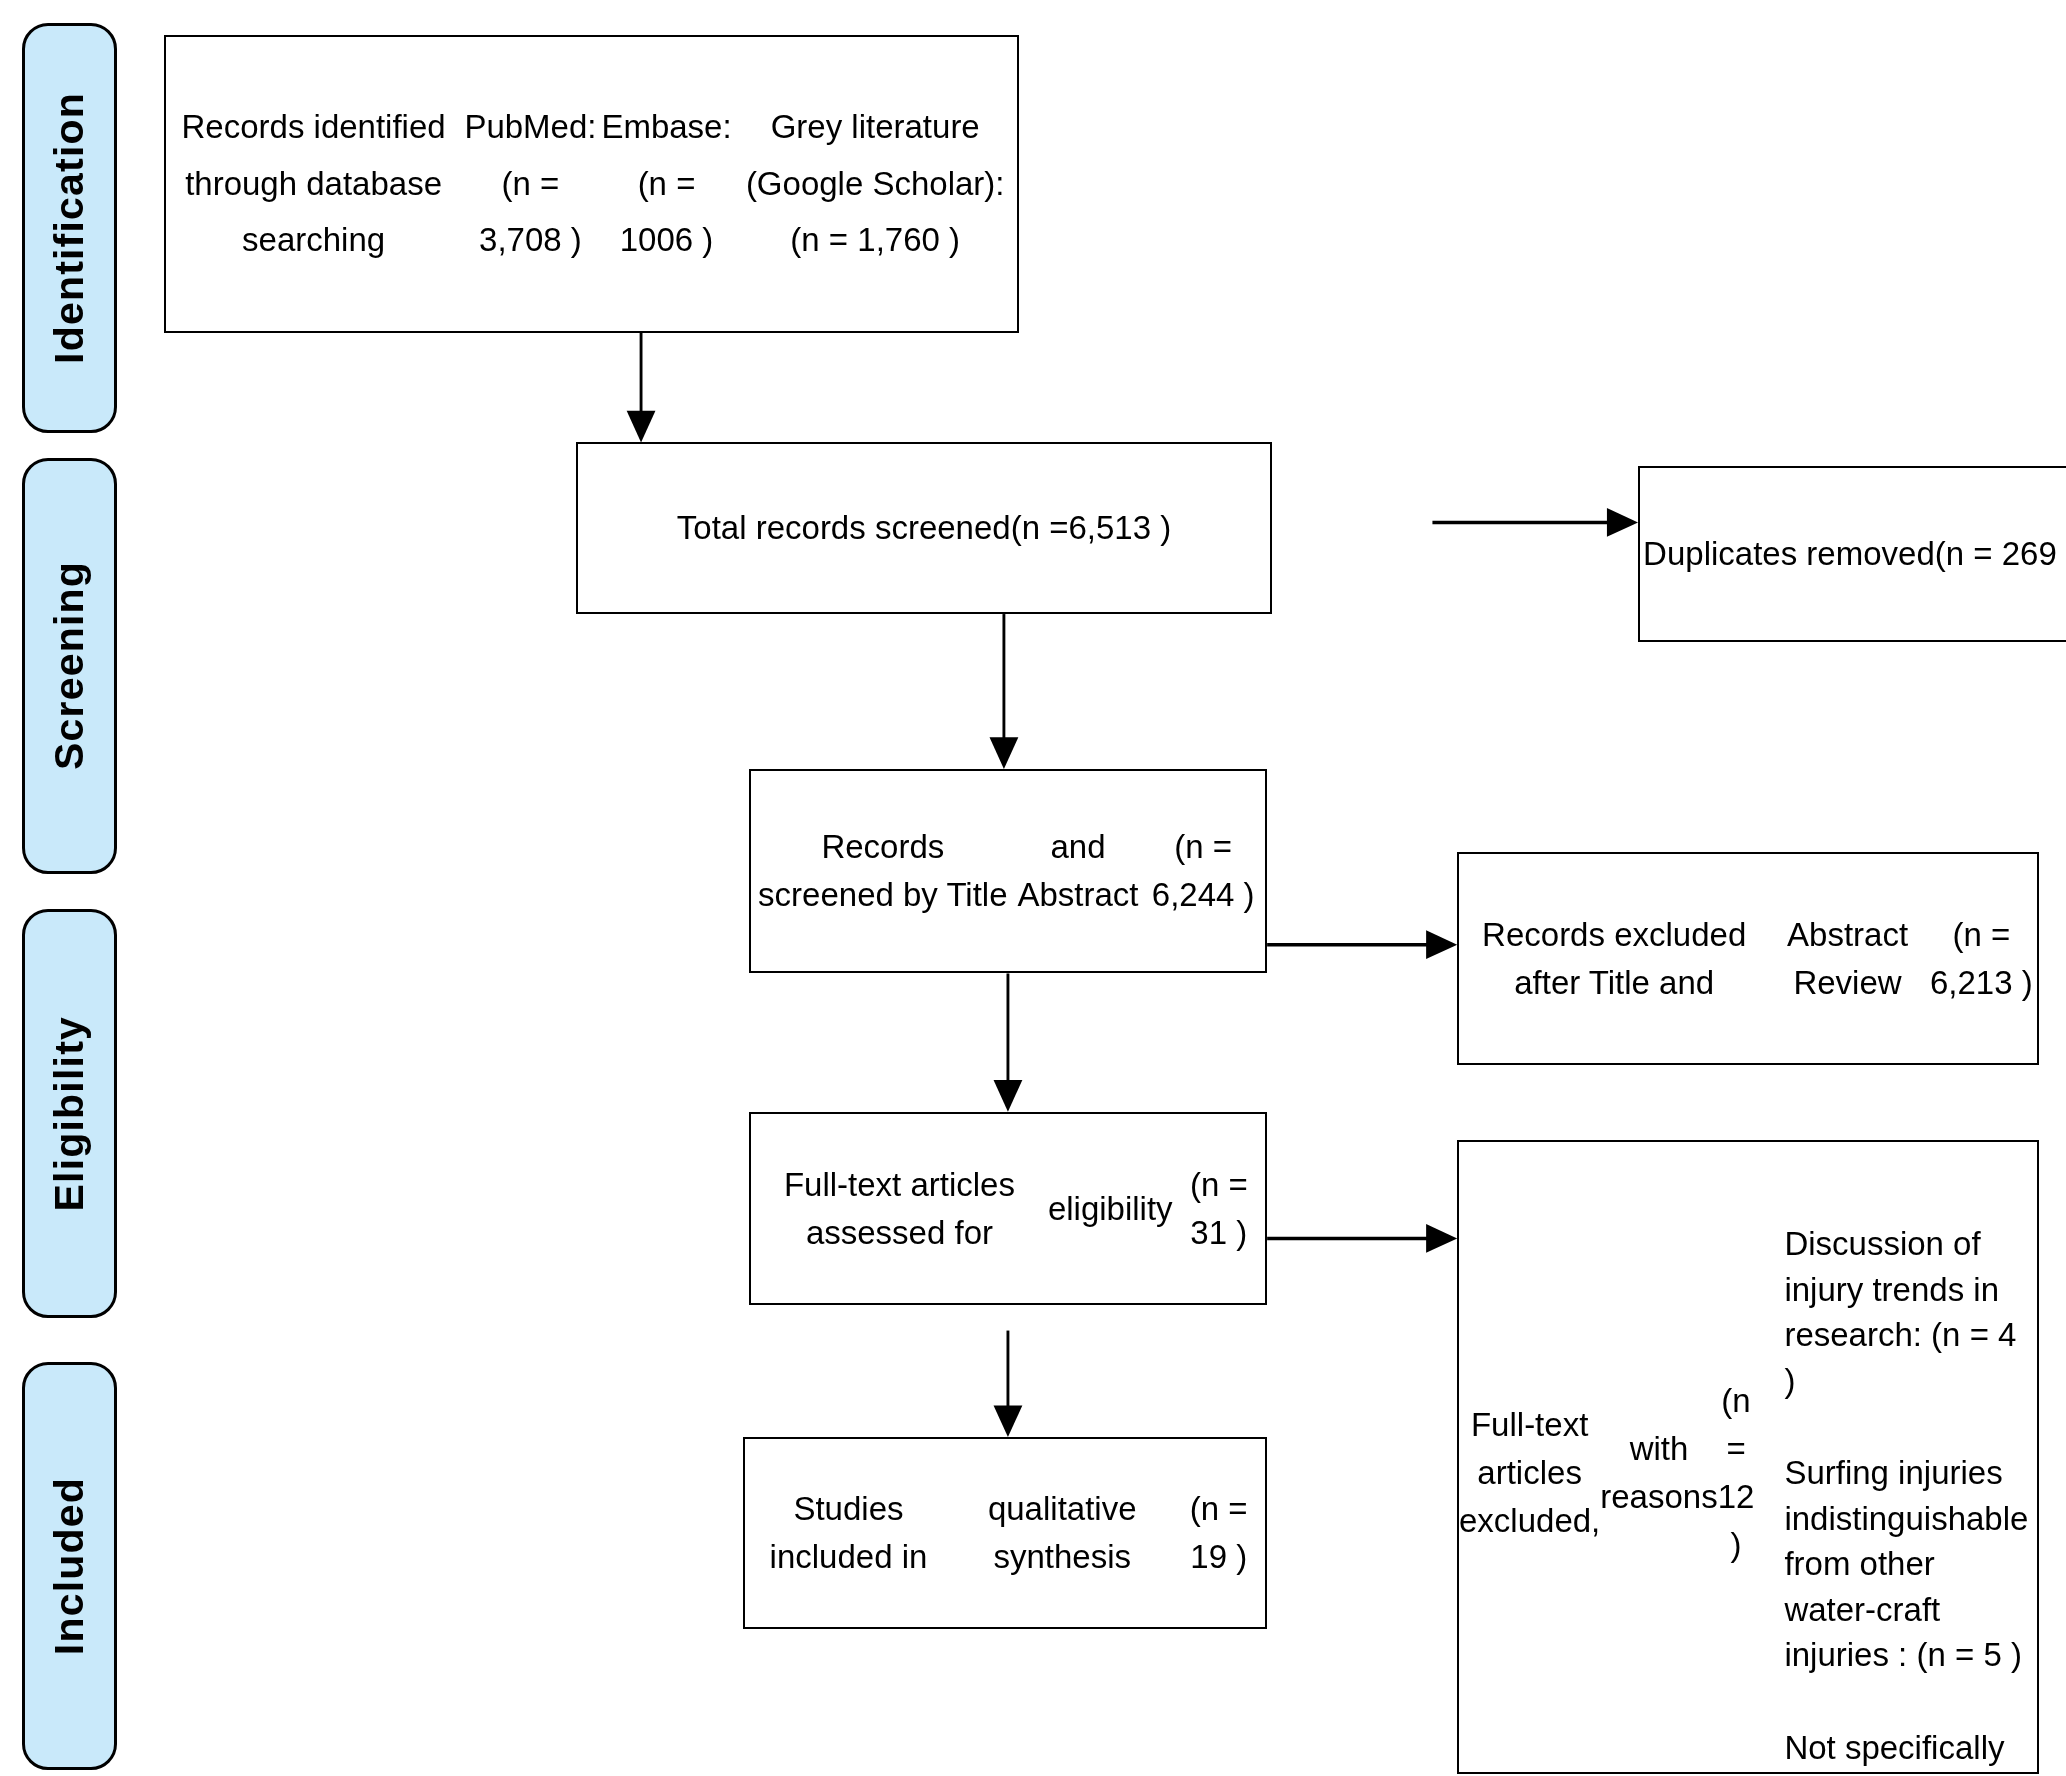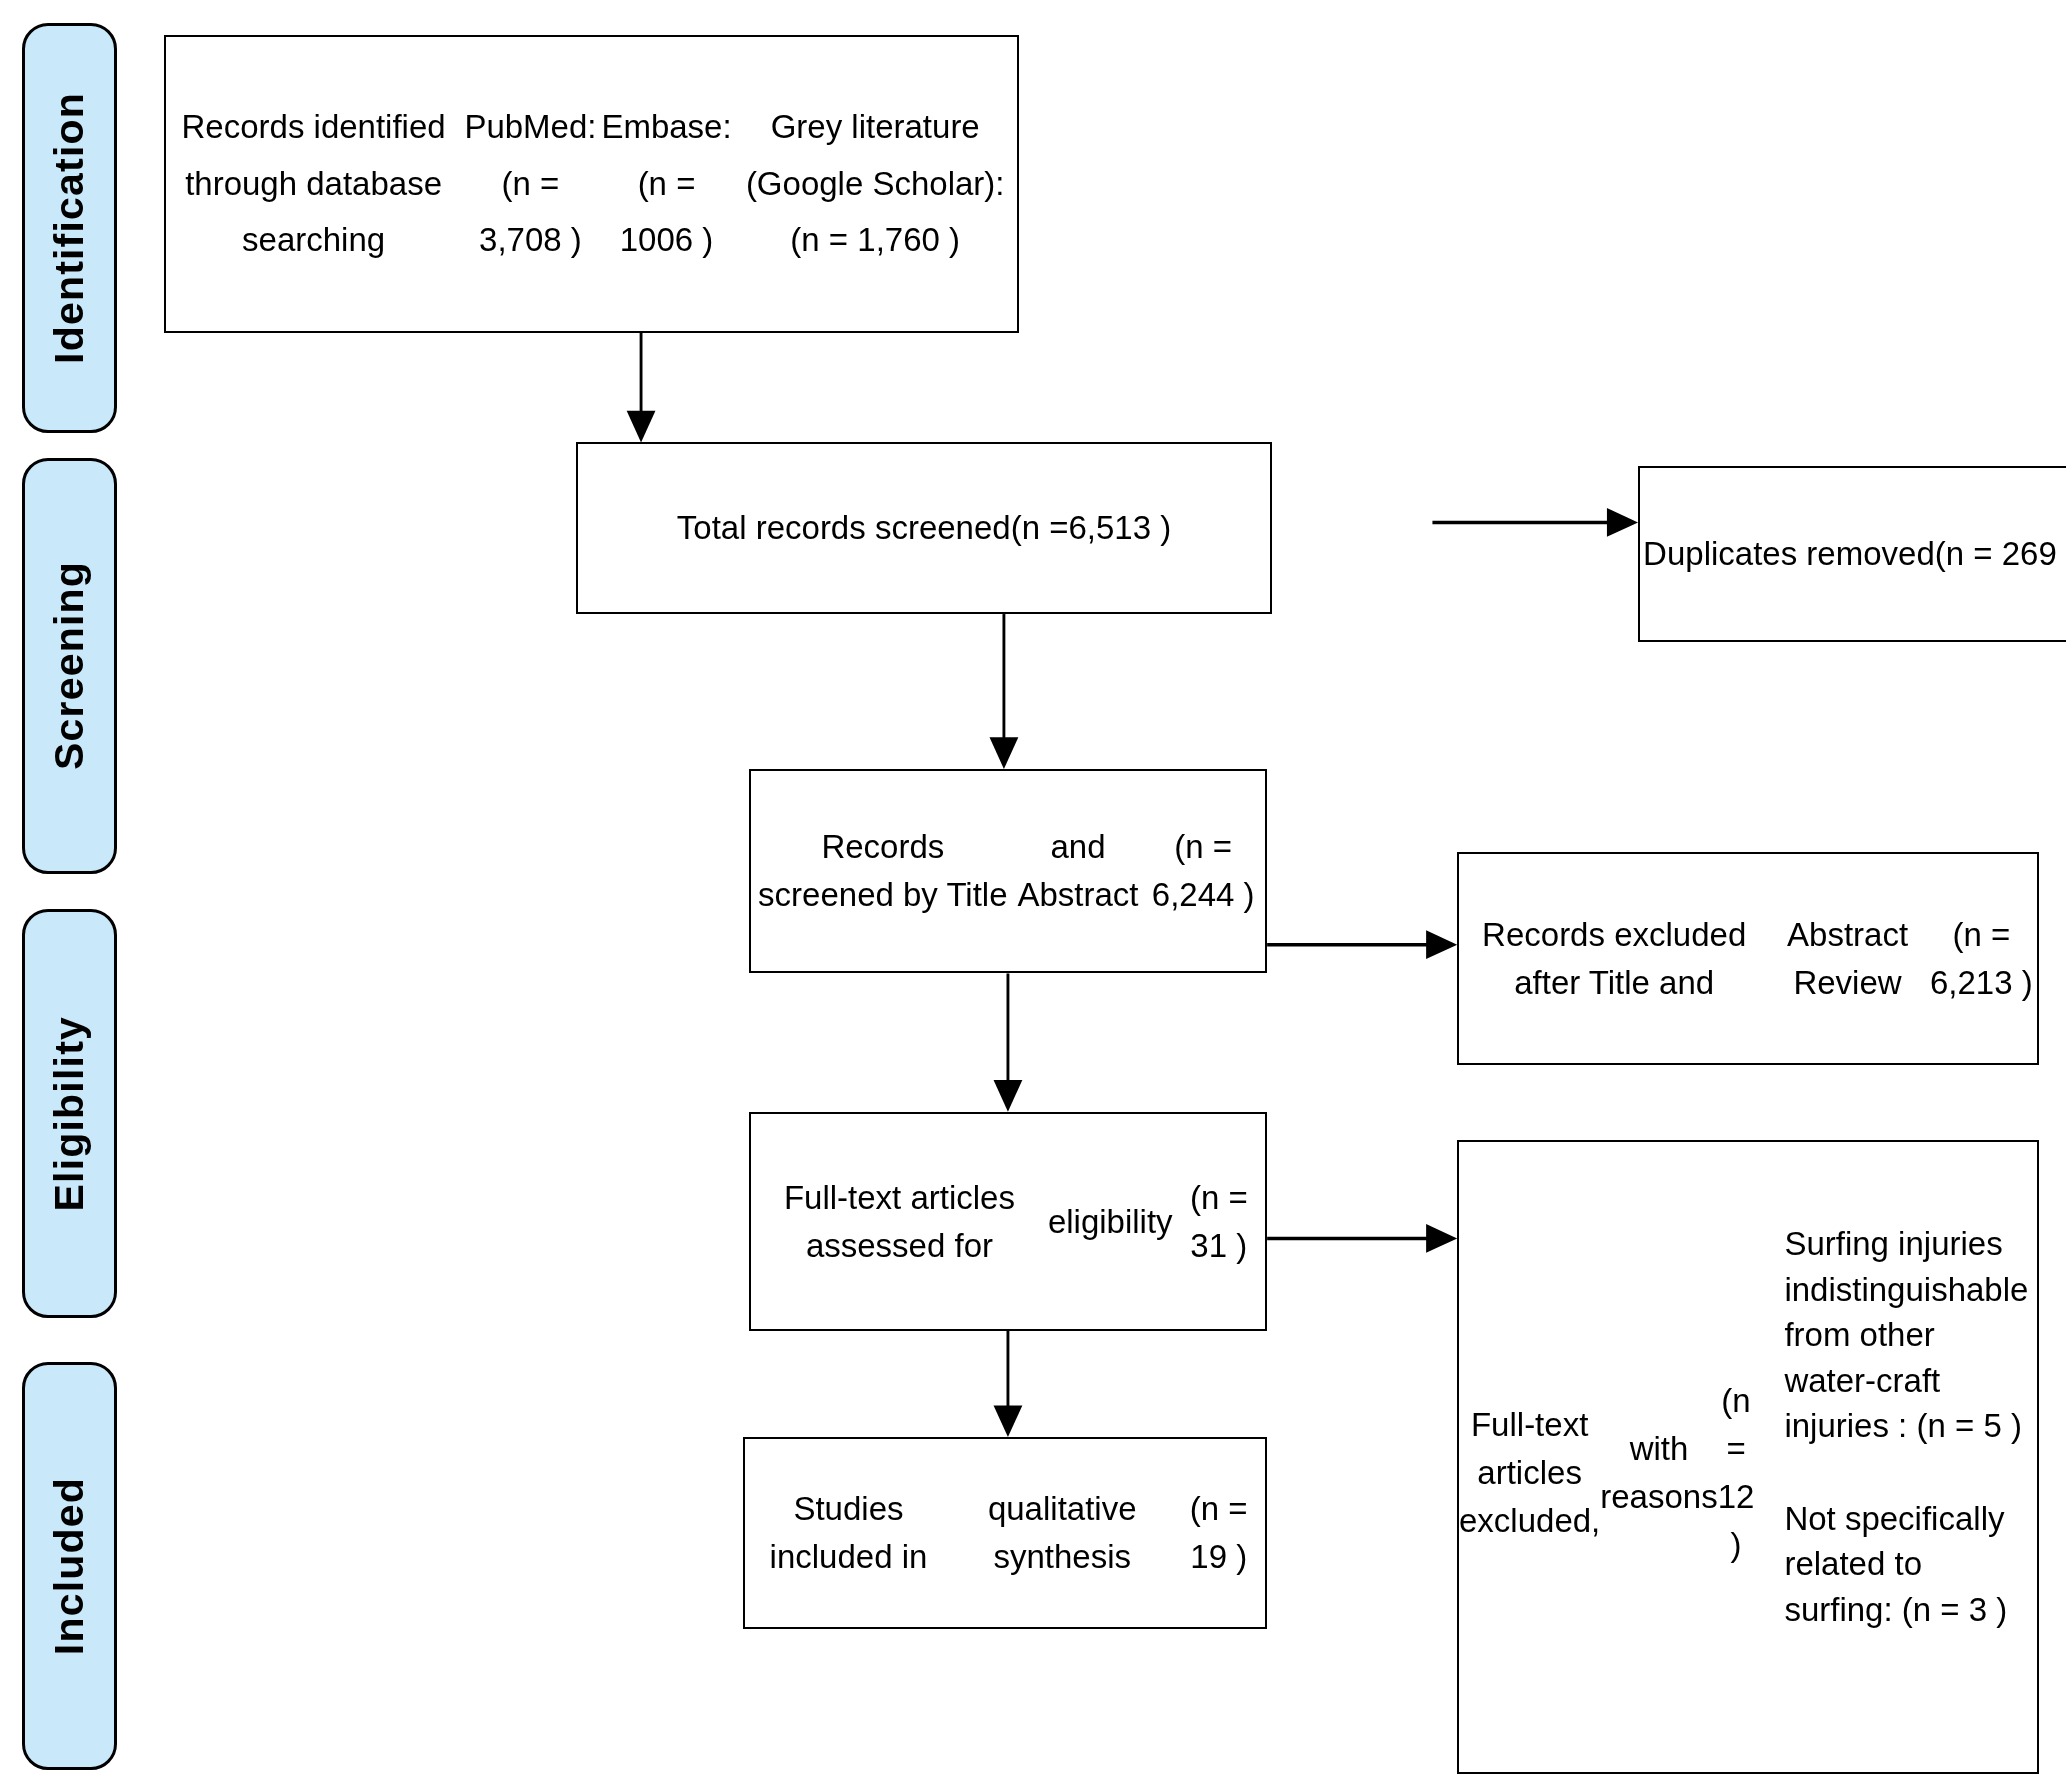--- a/index.html
+++ b/index.html
@@ -37,21 +37,21 @@
     align-items:center;justify-content:center;
     text-align:center;
     font-size:33px;line-height:1.45;
   }
   .box .line{white-space:pre-wrap;}
   .box-identified{left:164px;top:35px;width:855px;height:298px;line-height:1.72;}
   .box-screened-total{left:576px;top:442px;width:696px;height:172px;}
   .box-duplicates{left:1638px;top:466px;width:444px;height:176px;}
   .box-title-abstract{left:749px;top:769px;width:518px;height:204px;}
   .box-excluded-ta{left:1457px;top:852px;width:582px;height:213px;}
-  .box-fulltext{left:749px;top:1112px;width:518px;height:219px;}
+  .box-fulltext{left:749px;top:1112px;width:518px;height:193px;}
   .box-included{left:743px;top:1437px;width:524px;height:192px;}
   .box-fulltext-excluded{
     left:1457px;top:1140px;width:582px;height:634px;
     justify-content:flex-start;
     padding-top:32px;
   }
   .box-fulltext-excluded .reasons{
     align-self:stretch;
     text-align:left;
     padding:0 30px;
@@ -135,20 +135,21 @@
     <div class="line">Full-text articles assessed for</div>
     <div class="line">eligibility</div>
     <div class="line">(n =  31 )</div>
   </div>
 
   <div class="box box-fulltext-excluded">
     <div class="line">Full-text articles excluded,</div>
     <div class="line">with reasons</div>
     <div class="line">(n = 12 )</div>
     <div class="reasons">
+      <div class="reason">Discussion of injury trends in research: (n = 4 )</div>
       <div class="reason">Surfing injuries indistinguishable from other water-craft injuries : (n = 5 )</div>
       <div class="reason">Not specifically related to surfing: (n = 3 )</div>
     </div>
   </div>
 
   <div class="box box-included">
     <div class="line">Studies included in</div>
     <div class="line">qualitative synthesis</div>
     <div class="line">(n = 19 )</div>
   </div>

